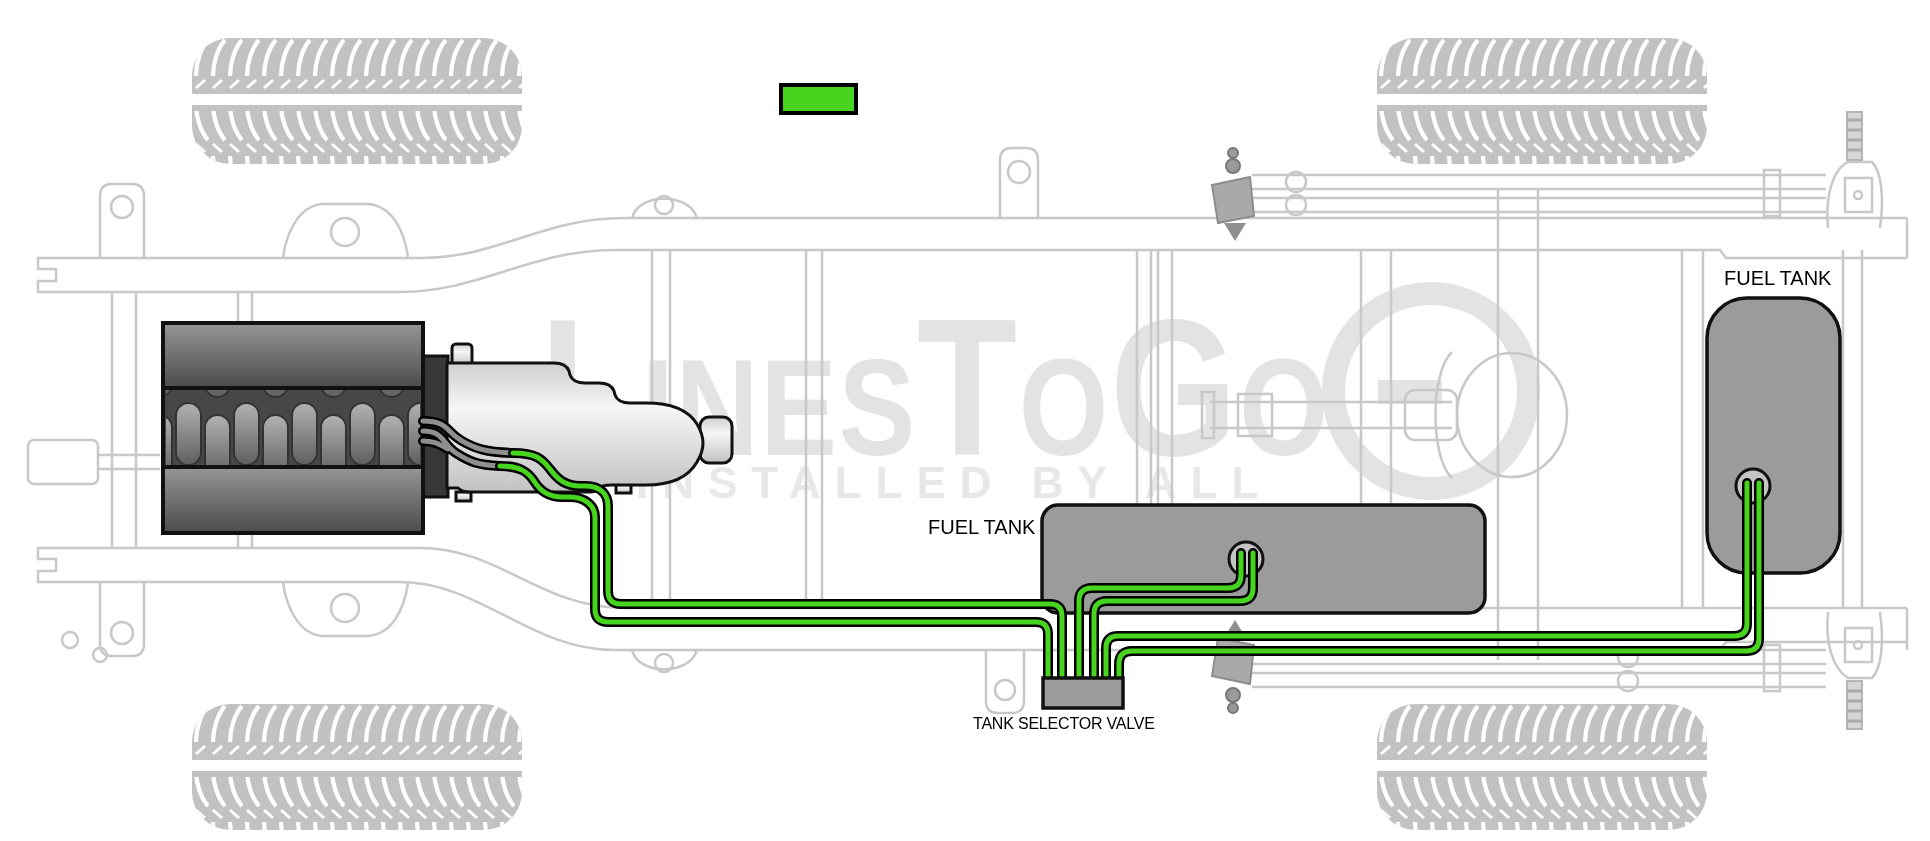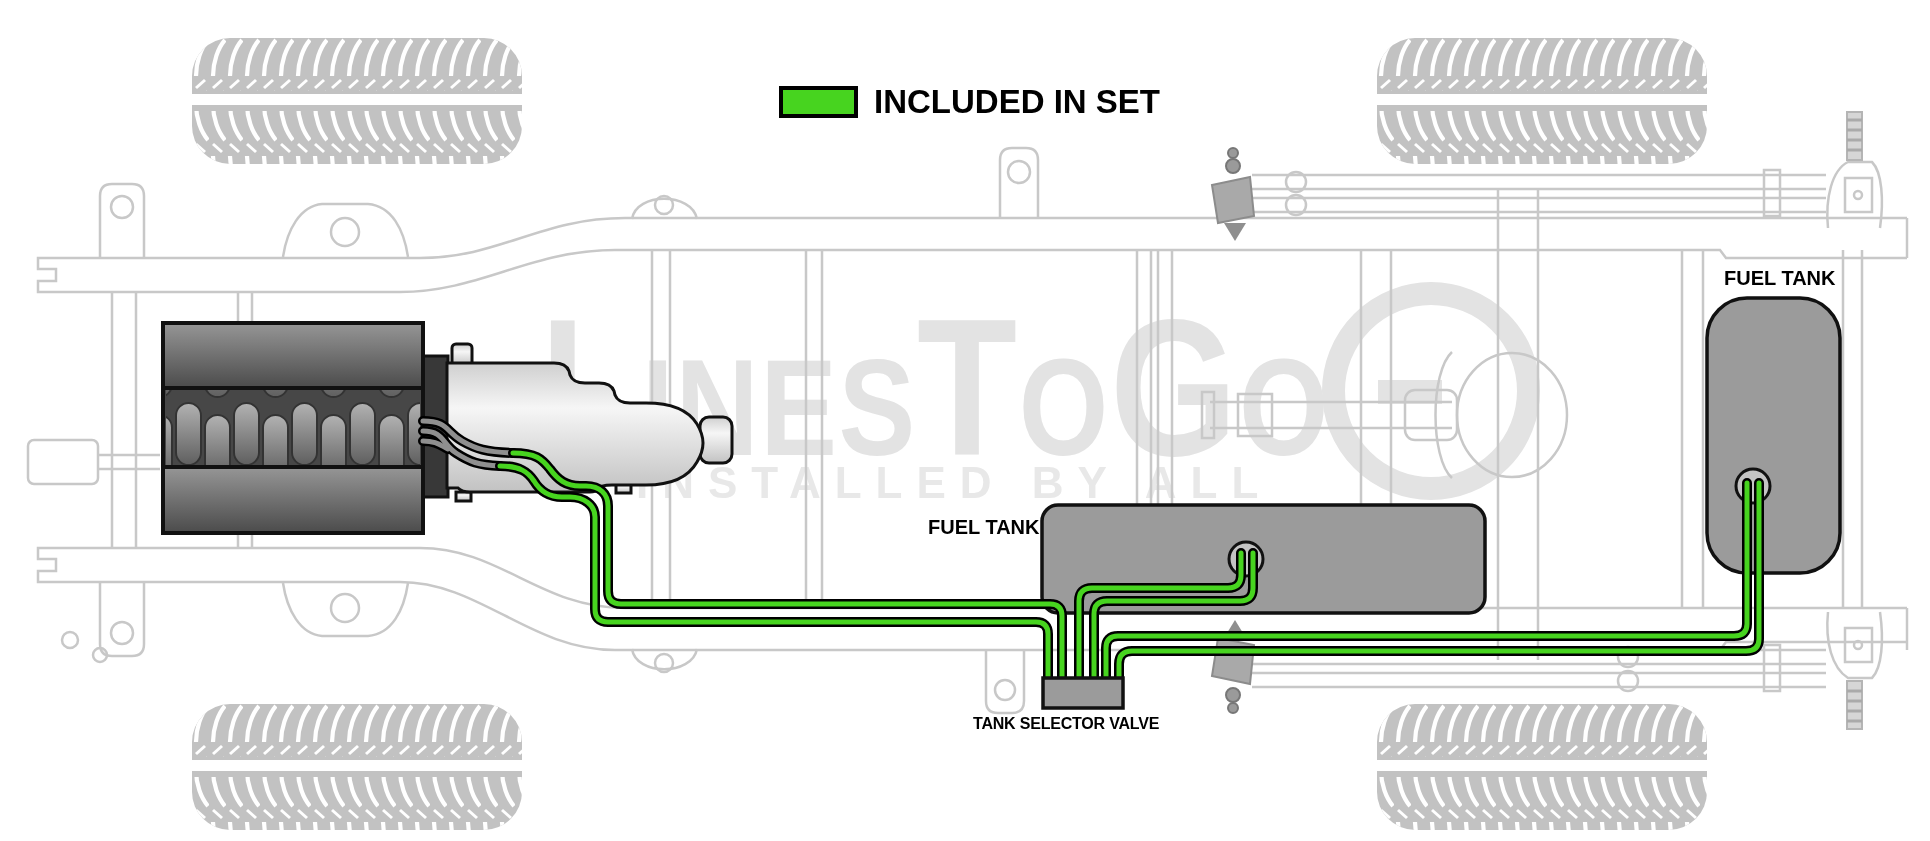--- a/index.html
+++ b/index.html
@@ -7,21 +7,21 @@
          font-family:"Liberation Sans",sans-serif;}
   #stage svg{position:absolute;left:0;top:0;z-index:2;}
   .wm{position:absolute;z-index:1;color:var(--watermark,#e3e3e3);font-weight:bold;white-space:nowrap;}
   #wm-brand{left:540px;top:290px;font-size:195px;line-height:1;font-variant:small-caps;
             letter-spacing:2px;transform:scaleX(0.84);transform-origin:left top;}
   #wm-ring{position:absolute;z-index:1;left:1322px;top:282px;width:218px;height:218px;
            border:23px solid var(--watermark,#e3e3e3);border-radius:50%;box-sizing:border-box;}
   #wm-ring-bar{position:absolute;z-index:1;left:1378px;top:380px;width:64px;height:24px;
            background:var(--watermark,#e3e3e3);}
   #wm-tagline{left:636px;top:458px;font-size:44px;letter-spacing:14px;color:#e8e8e8;}
-  .lbl{position:absolute;z-index:5;font-weight:bold;color:var(--label-text,#000);white-space:nowrap;text-align:right;}
+  .lbl{position:absolute;z-index:5;font-weight:normal;color:var(--label-text,#000);white-space:nowrap;text-align:right;}
   #legend{position:absolute;z-index:5;left:779px;top:83px;display:flex;align-items:center;}
   #legend .swatch{width:71px;height:24px;background:var(--included-line,#47d41f);
                   border:4px solid #000;}
   #legend .ltext{margin-left:16px;font-weight:bold;font-size:33px;color:#000;letter-spacing:0px;}
   #lbl-front-tank{left:928px;top:516px;font-size:20px;}
   #lbl-rear-tank{left:1724px;top:267px;font-size:20px;}
   #lbl-valve{left:973px;top:715px;font-size:16px;letter-spacing:-0.2px;}
   
   .fr{stroke:var(--chassis-line,#c8c8c8);stroke-width:2.5;fill:none;}
   .blk{stroke:#000;stroke-width:10;fill:none;stroke-linecap:round;stroke-linejoin:round;}
@@ -238,19 +238,18 @@
       <path class="grn" d="M1253,553 V588 Q1253,601 1240,601 H1107 Q1094,601 1094,614 V678"></path>
       <path class="grn" d="M1106,678 V648 Q1106,636 1118,636 H1734 Q1747,636 1747,624 V483"></path>
       <path class="grn" d="M1119,678 V664 Q1119,651 1132,651 H1746 Q1759,651 1759,639 V483"></path>
     </g>
 
     <rect class="tank" x="1043" y="678" width="80" height="30"></rect>
   </svg>
 
   <div id="legend">
     <div class="swatch"></div>
-    <div class="ltext">INCLUDED IN SET</div>
   </div>
 
   <div class="lbl" id="lbl-front-tank">FUEL TANK</div>
   <div class="lbl" id="lbl-rear-tank">FUEL TANK</div>
   <div class="lbl" id="lbl-valve">TANK SELECTOR VALVE</div>
 </div>
 
 </body></html>

